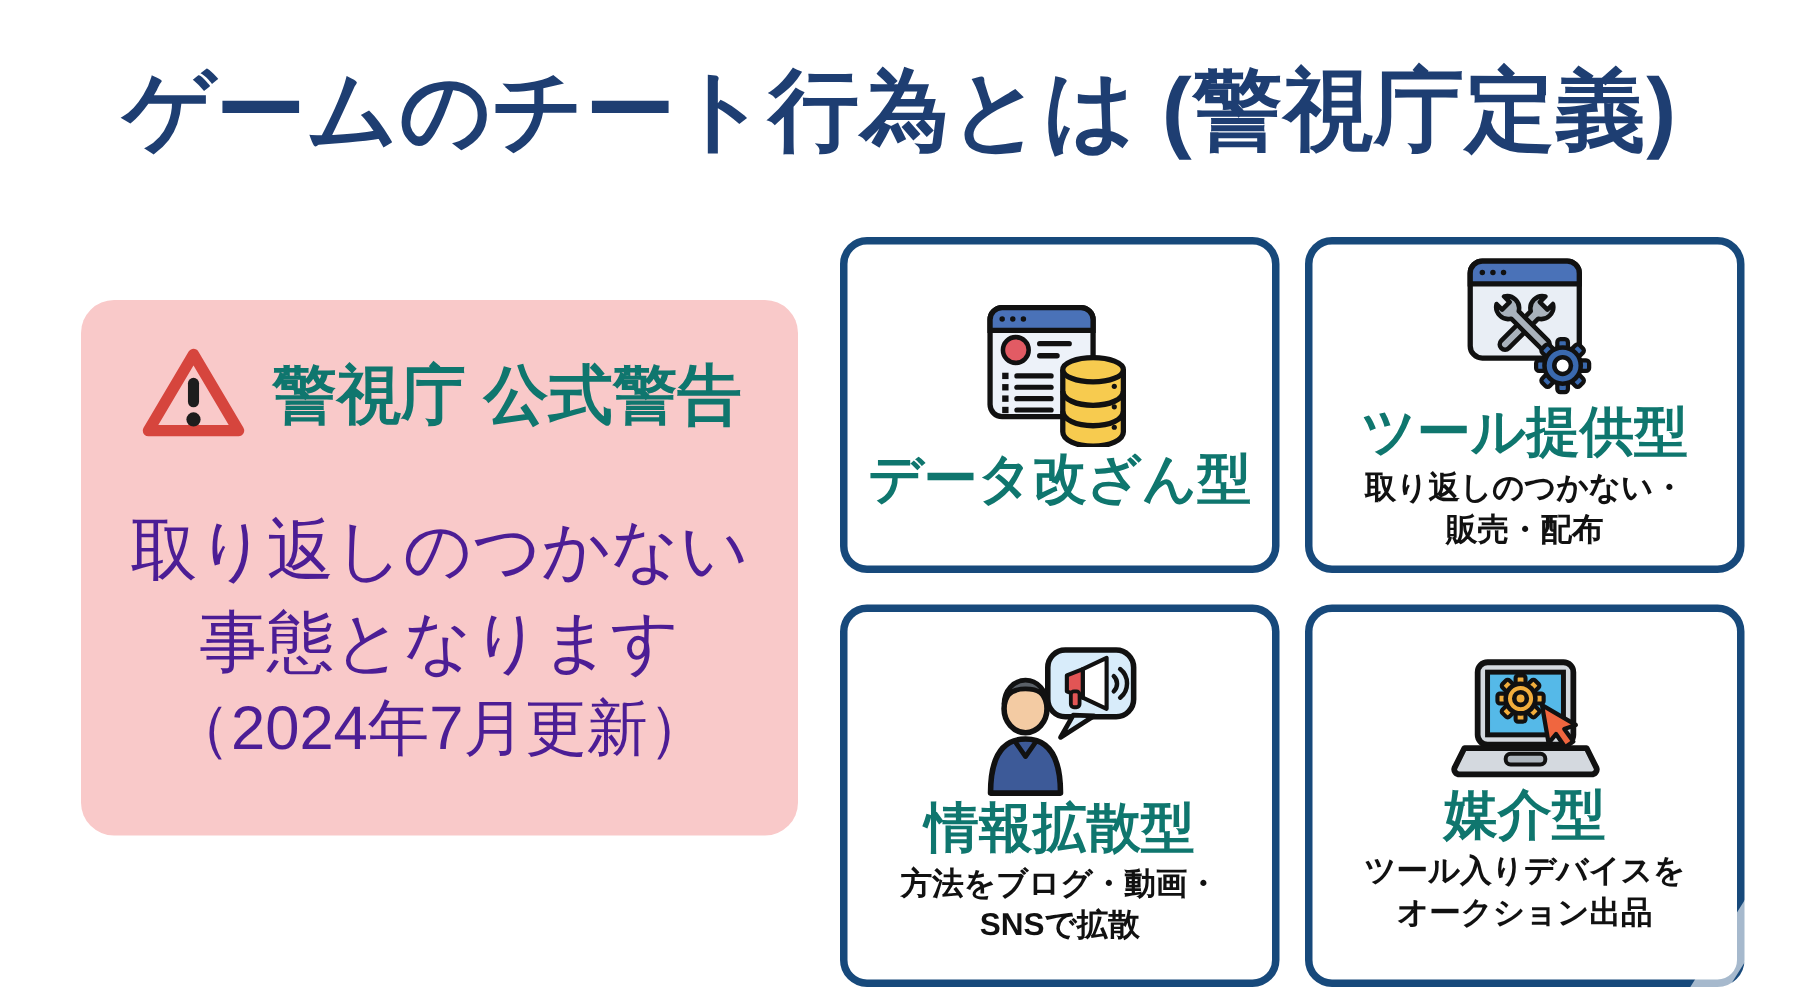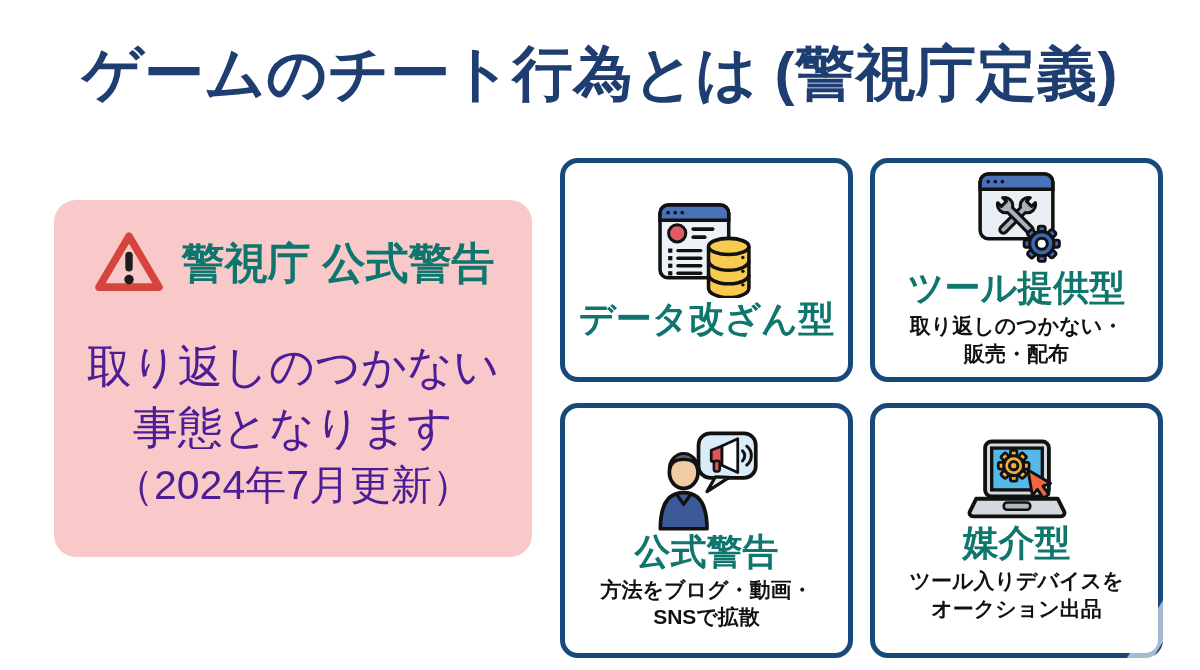--- a/index.html
+++ b/index.html
@@ -156,21 +156,21 @@
           <path d="M54 19 L64 15 V33 L54 29 Z" fill="#E25555" stroke="#111" stroke-width="2.6" stroke-linejoin="round"></path>
           <rect x="56.5" y="29" width="5.5" height="10" rx="2" fill="#E25555" stroke="#111" stroke-width="2.4"></rect>
           <path d="M83.5 19.5 a6.5 6.5 0 0 1 0 9.5" fill="none" stroke="#111" stroke-width="2.8" stroke-linecap="round"></path>
           <path d="M87.5 15 a11.5 11.5 0 0 1 0 18" fill="none" stroke="#111" stroke-width="2.8" stroke-linecap="round"></path>
           <ellipse cx="28" cy="40" rx="13.5" ry="15" fill="#F3CBA3" stroke="#111" stroke-width="3.5"></ellipse>
           <path d="M14.5 37 a13.5 15 0 0 1 27 0 c-1 -6.5 -6 -9.5 -13.5 -9.5 s-12.5 3 -13.5 9.5 z" fill="#5B6168" stroke="#111" stroke-width="3" stroke-linejoin="round"></path>
           <path d="M6 93 C6 71 13 59 28 59 C43 59 50 71 50 93 Z" fill="#3D5A98" stroke="#111" stroke-width="3.5" stroke-linejoin="round"></path>
           <path d="M21 60 L28 70 L35 60" fill="none" stroke="#111" stroke-width="3" stroke-linejoin="round"></path>
         </svg>
       </div>
-      <div class="card-title">公式警告</div>
+      <div class="card-title">情報拡散型</div>
       <div class="card-sub">
         <div>方法をブログ・動画・</div>
         <div>SNSで拡散</div>
       </div>
     </div>
 
     <div class="card">
       <div class="card-icon">
         <svg width="110" height="84" viewBox="0 2 100 76">
           <rect x="21" y="5" width="58" height="50" rx="6" fill="#D4D9DF" stroke="#111" stroke-width="3.5"></rect>

